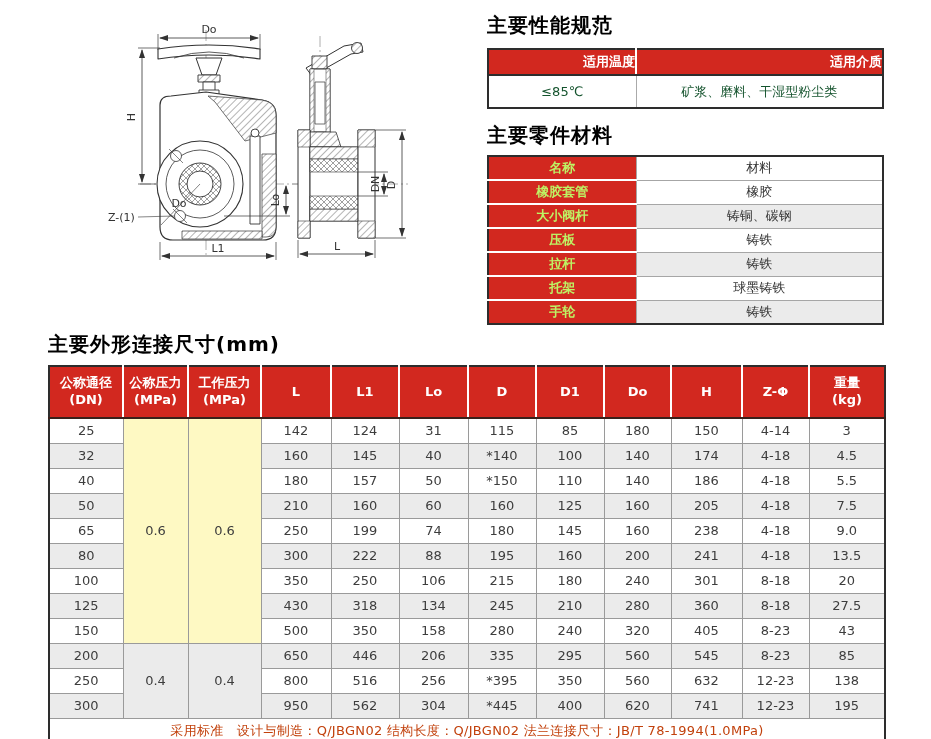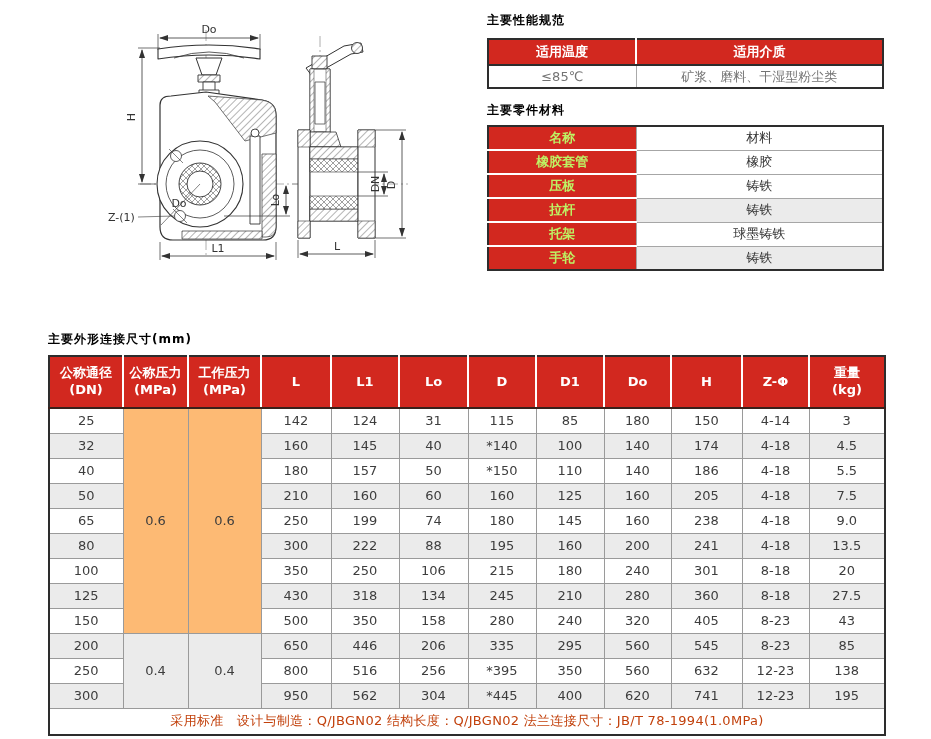--- a/index.html
+++ b/index.html
@@ -13,31 +13,31 @@
   }
   .page { position:absolute; inset:0; background:#fff; }
 
   
   .drawing-wrap { position:absolute; left:48px; top:4px; width:436px; height:306px; }
   .drawing-wrap svg { width:100%; height:100%; }
   .dim-label { font-size:11px; fill:#333; }
 
   
   .right-panel { position:absolute; left:487px; top:12px; width:397px; }
-  .section-title { font-size:12px; font-weight:bold; color:#000; letter-spacing:1px; }
+  .section-title { font-size:20px; font-weight:bold; color:#000; letter-spacing:1px; }
 
   table { border-collapse:collapse; width:100%; table-layout:fixed; }
 
   .perf-table { margin-top:9px; border:2px solid #2d2d2d; }
   .perf-table th {
     background:var(--header-red,#d2281f); color:#fff; font-size:13px; font-weight:bold;
-    height:26px; border-right:2px solid #fff; border-bottom:2px solid #2d2d2d; text-align:center;
+    height:26px; border-right:2px solid #fff; border-bottom:2px solid #2d2d2d; text-align:right;
   }
   .perf-table th:last-child { border-right:none; }
-  .perf-table td { height:23px; text-align:center; font-size:13px; color:#737373; border-right:1px solid #aaa; background:#fff; }
+  .perf-table td { height:33px; text-align:center; font-size:13px; color:#14532d; border-right:1px solid #aaa; background:#fff; }
   .perf-table td:last-child { border-right:none; }
 
   .mat-title { margin-top:13px; }
   .mat-table { margin-top:6px; border:2px solid #2d2d2d; }
   .mat-table td { height:24px; text-align:center; font-size:13px; }
   .mat-table td.mat-name {
     background:var(--header-red,#d2281f); color:#bef264; font-weight:bold;
     border-bottom:2px solid #fff;
   }
   .mat-table tr:last-child td.mat-name { border-bottom:none; }
@@ -52,21 +52,21 @@
     height:52px; text-align:center; vertical-align:middle;
     border-right:2px solid #fff; border-bottom:2px solid #3a201a;
     white-space:pre-line; line-height:1.3; padding:0 1px;
   }
   .dim-table th:last-child { border-right:none; }
   .dim-table td {
     height:25px; text-align:center; vertical-align:middle; font-size:13px; color:#3d3d3d;
     border:1px solid #9a9a9a; background:#fff;
   }
   .dim-table tr.alt td { background:#ebebeb; }
-  .dim-table td.merged { background:#fdba74; }
+  .dim-table td.merged { background:#fef9c3; }
   .dim-table tr.footer-row td { height:27px; background:#fff; font-size:13px; color:#c2410c; letter-spacing:0.3px; }
 </style>
 </head>
 <body>
 
 <div class="page">
 
   <div class="drawing-wrap">
     <svg viewBox="0 0 436 306" xmlns="http://www.w3.org/2000/svg">
       <defs>
@@ -216,20 +216,24 @@
           <col>
         </colgroup>
       <tbody>
           <tr>
         <td class="mat-name">名称</td>
         <td class="mat-val">材料</td>
       </tr>
       <tr>
         <td class="mat-name">橡胶套管</td>
         <td class="mat-val">橡胶</td>
+      </tr>
+      <tr class="alt">
+        <td class="mat-name">大小阀杆</td>
+        <td class="mat-val">铸铜、碳钢</td>
       </tr>
       <tr>
         <td class="mat-name">压板</td>
         <td class="mat-val">铸铁</td>
       </tr>
       <tr class="alt">
         <td class="mat-name">拉杆</td>
         <td class="mat-val">铸铁</td>
       </tr>
       <tr>

